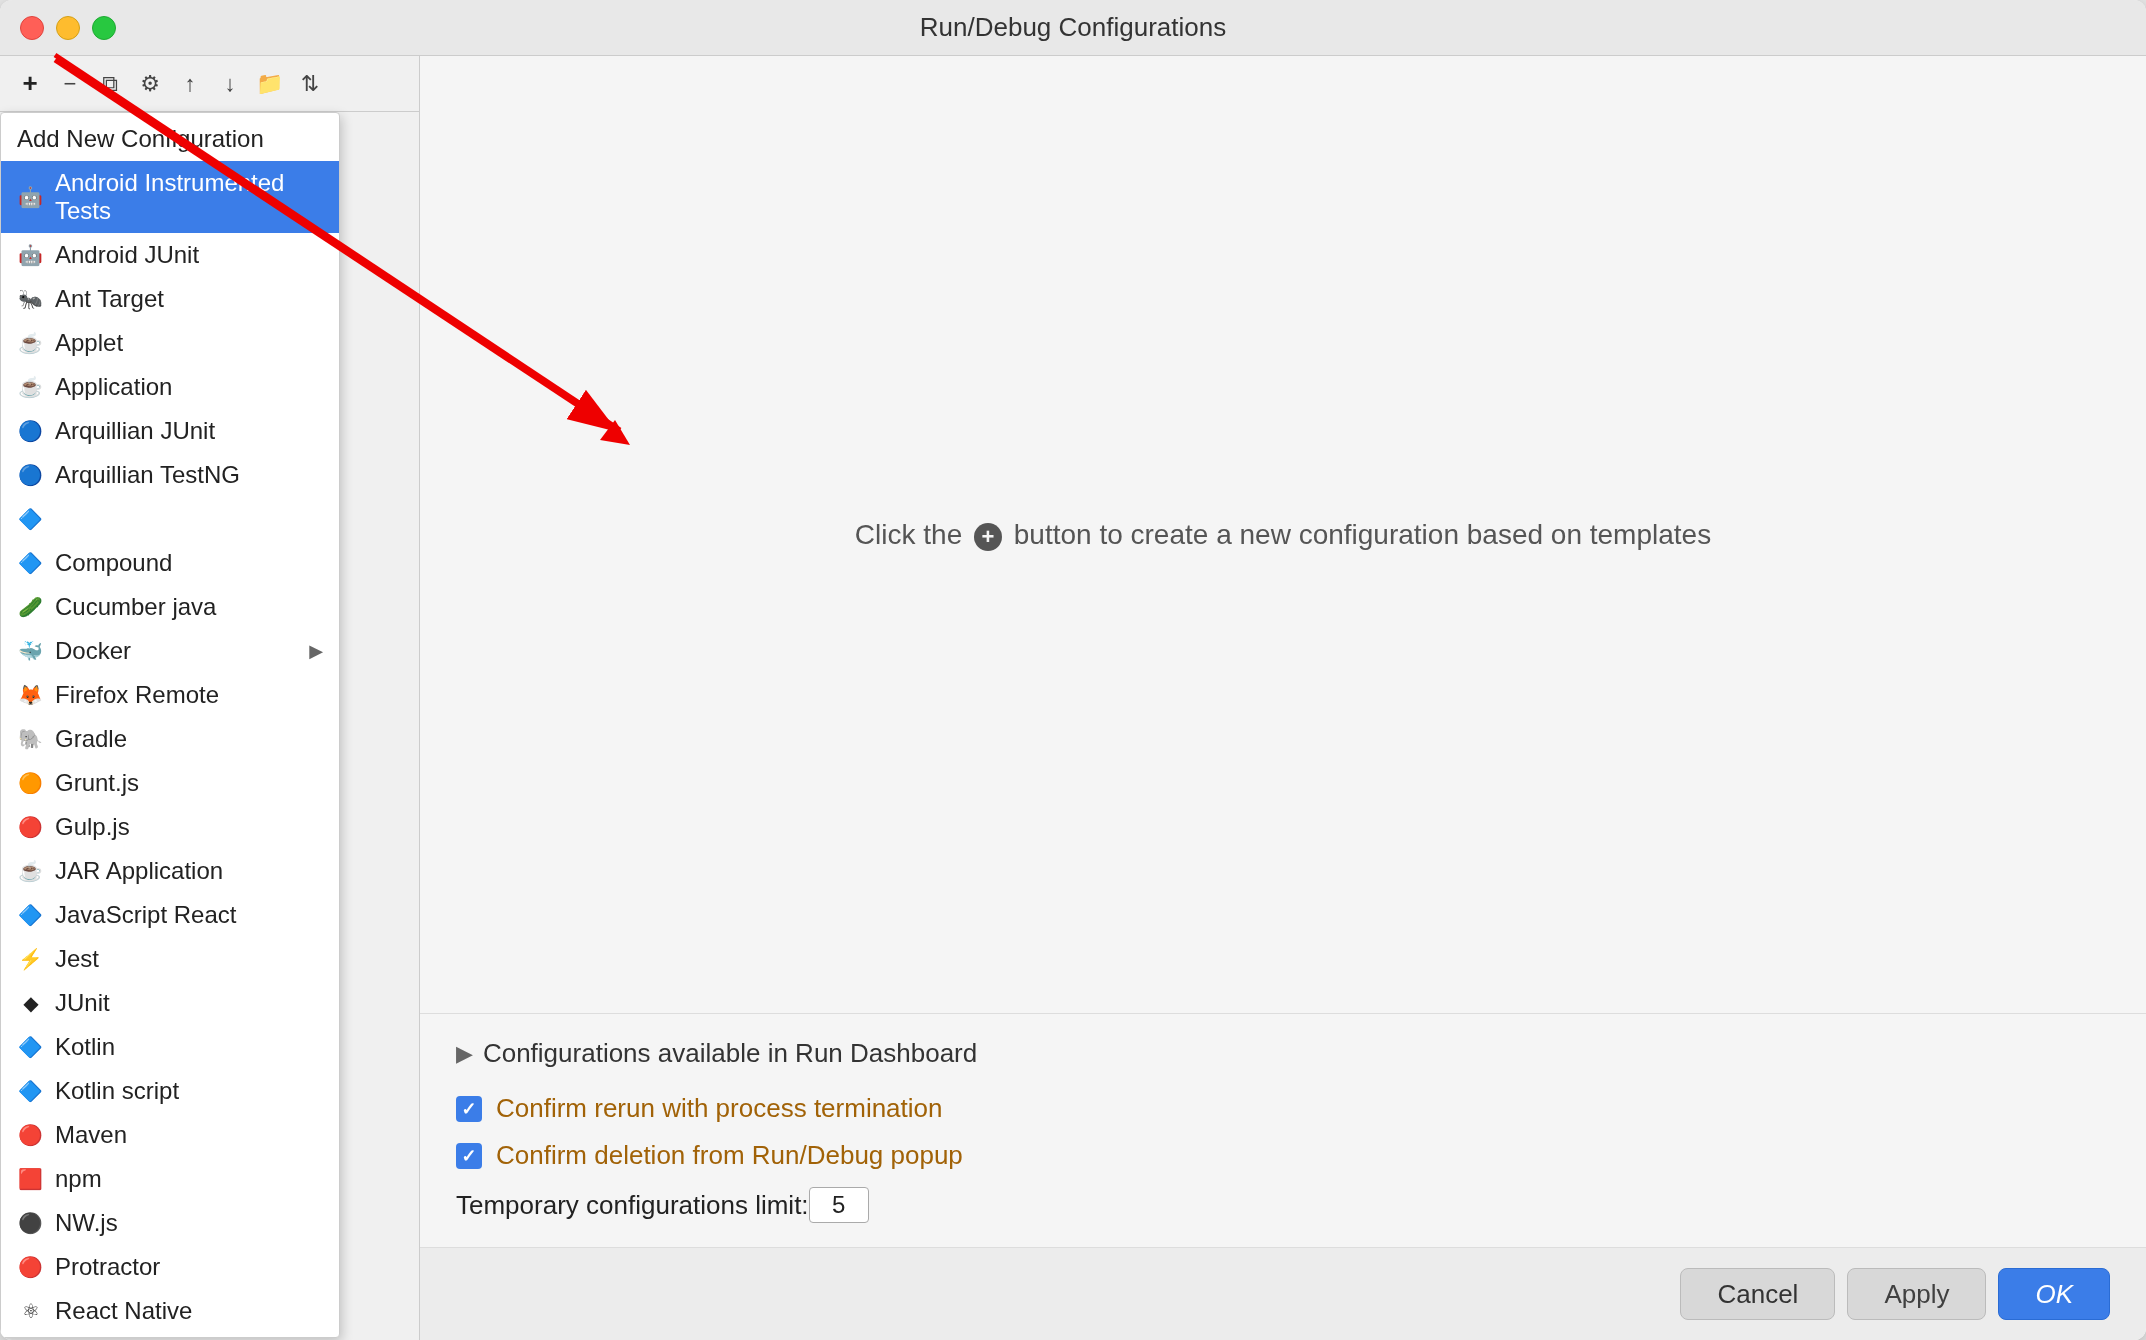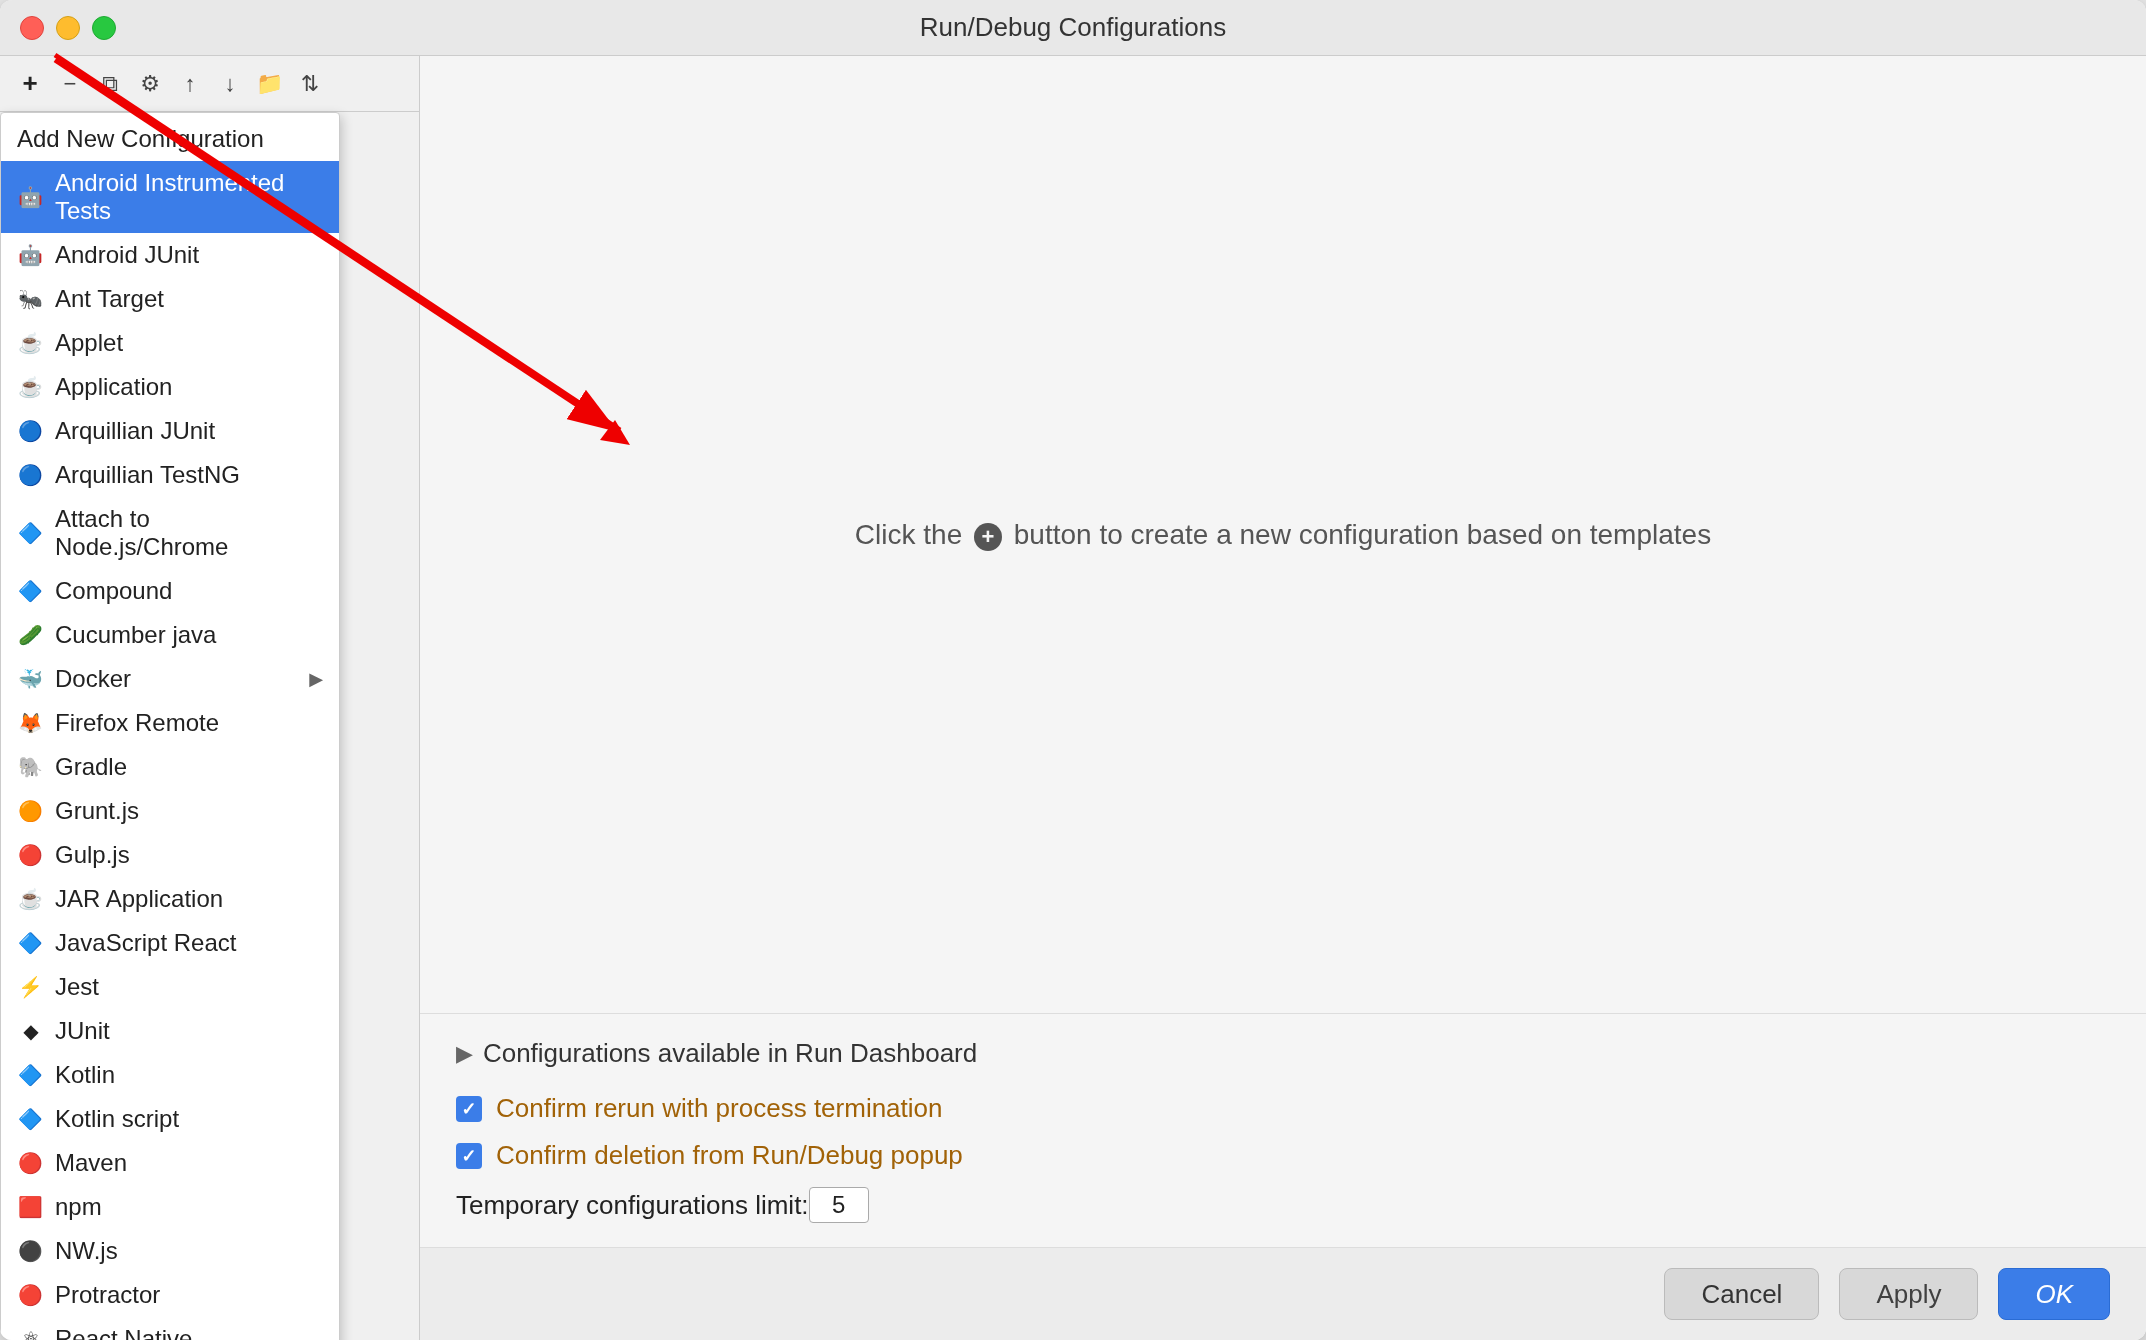--- a/index.html
+++ b/index.html
@@ -229,21 +229,21 @@
       font-size: 24px;
       text-align: center;
       background: #fff;
       color: #222;
     }
     .bottom-buttons {
       display: flex;
       justify-content: flex-end;
       align-items: center;
       padding: 20px 36px;
-      gap: 20px;
+      gap: 12px;
       border-top: 1px solid #ddd;
       background: #ececec;
     }
     .btn {
       height: 52px;
       padding: 0 36px;
       border-radius: 8px;
       font-size: 26px;
       cursor: pointer;
       border: none;
@@ -346,21 +346,20 @@
         <div class="dropdown-item">
           <div class="item-icon">🔵</div>
           <span class="item-label">Arquillian JUnit</span>
         </div>
         <div class="dropdown-item">
           <div class="item-icon">🔵</div>
           <span class="item-label">Arquillian TestNG</span>
         </div>
         <div class="dropdown-item">
           <div class="item-icon">🔷</div>
-          <span class="item-label">Attach to Node.js/Chrome</span>
         </div>
         <div class="dropdown-item">
           <div class="item-icon">🔷</div>
           <span class="item-label">Compound</span>
         </div>
         <div class="dropdown-item">
           <div class="item-icon">🥒</div>
           <span class="item-label">Cucumber java</span>
         </div>
         <div class="dropdown-item has-arrow">

